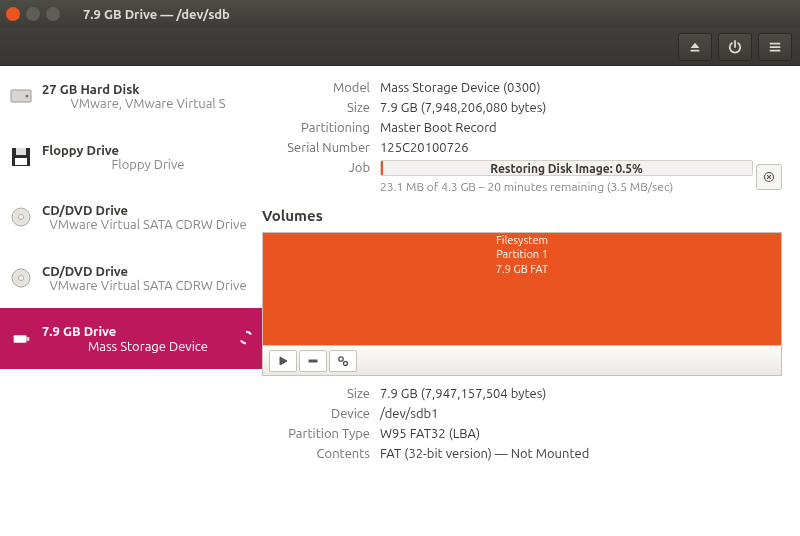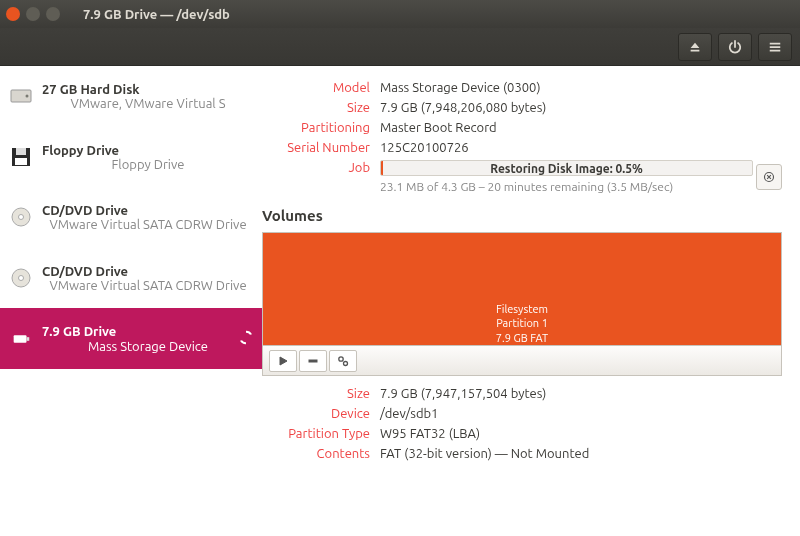--- a/index.html
+++ b/index.html
@@ -17,31 +17,31 @@
 .sidebar { width: 262px; background: #fff; overflow-y: auto; }
 .ditem { display:flex; align-items:center; padding: 16px 8px; gap: 8px; cursor:pointer; }
 .ditem.sel { background: #be185d; color: #fff; }
 .ditem .ico { width: 26px; height: 26px; display:flex; align-items:center; justify-content:center; }
 .ditem .txt { flex:1; line-height: 1.1; }
 .ditem .t1 { font-size: 13px; font-weight: bold; color:#3c3b37; }
 .ditem .t2 { font-size: 13px; color: #888; text-align: center; }
 .ditem.sel .t1, .ditem.sel .t2 { color: #fff; }
 .main { flex:1; padding: 14px 18px 10px 0; overflow-y:auto; color:#3c3b37; }
 .kv { display:flex; margin-bottom: 6px; font-size: 13px; align-items:flex-start; }
-.kv .k { width: 118px; text-align:right; color:#ef4444; padding-right: 10px; }
+.kv .k { width: 118px; text-align:right; color:#737373; padding-right: 10px; }
 .kv .v { flex:1; color:#3c3b37; }
 .jobrow .v { display:flex; align-items:center; gap:3px; }
 .prog-outer { flex:1; }
 .pbar { height: 16px; background: #f4f2f0; border: 1px solid #d4d0c8; border-radius: 2px; position:relative; overflow:hidden; display:flex; align-items:center; justify-content:center; }
 .pbar .fill { position:absolute; left:0; top:0; bottom:0; width: 0.5%; background: #e95420; }
 .pbar .lbl { position:relative; font-size: 12px; color:#3c3b37; font-weight:bold; }
 .cxl { width: 26px; height: 26px; border:1px solid #c7c3bb; border-radius:3px; display:flex; align-items:center; justify-content:center; cursor:pointer; background:#f7f5f2; }
 .subtext { font-size: 12px; color:#888; margin-top:4px; }
 .sect { font-size: 15px; font-weight:bold; color:#3c3b37; margin: 14px 0 8px 0; }
-.volmap { height: 114px; background: #e95420; border:1px solid #c7c3bb; margin-bottom:0; display:flex; align-items:flex-end; justify-content:center; color:#fff; font-size:11px; text-align:center; line-height:1.3; }
+.volmap { height: 114px; background: #e95420; border:1px solid #c7c3bb; margin-bottom:0; display:flex; align-items:flex-start; justify-content:center; color:#fff; font-size:11px; text-align:center; line-height:1.3; }
 .volbar { height: 30px; border:1px solid #c7c3bb; border-top:none; background:linear-gradient(#fdfcfb,#ece9e4); display:flex; align-items:center; padding: 0 6px; gap:2px; margin-bottom:10px; }
 .vbtn { width:28px; height:22px; border:1px solid #c7c3bb; background:#fff; border-radius:2px; display:flex; align-items:center; justify-content:center; cursor:pointer; }
 .vbtn svg { width:12px; height:12px; fill:#555; stroke:#555;}
 .spin { position:absolute; right:8px; top:50%; transform:translateY(-50%); }
 .spin svg { width:16px; height:16px; fill:#fff; }
 .ditem.sel { position:relative; }
 </style>
 </head>
 <body>
 

